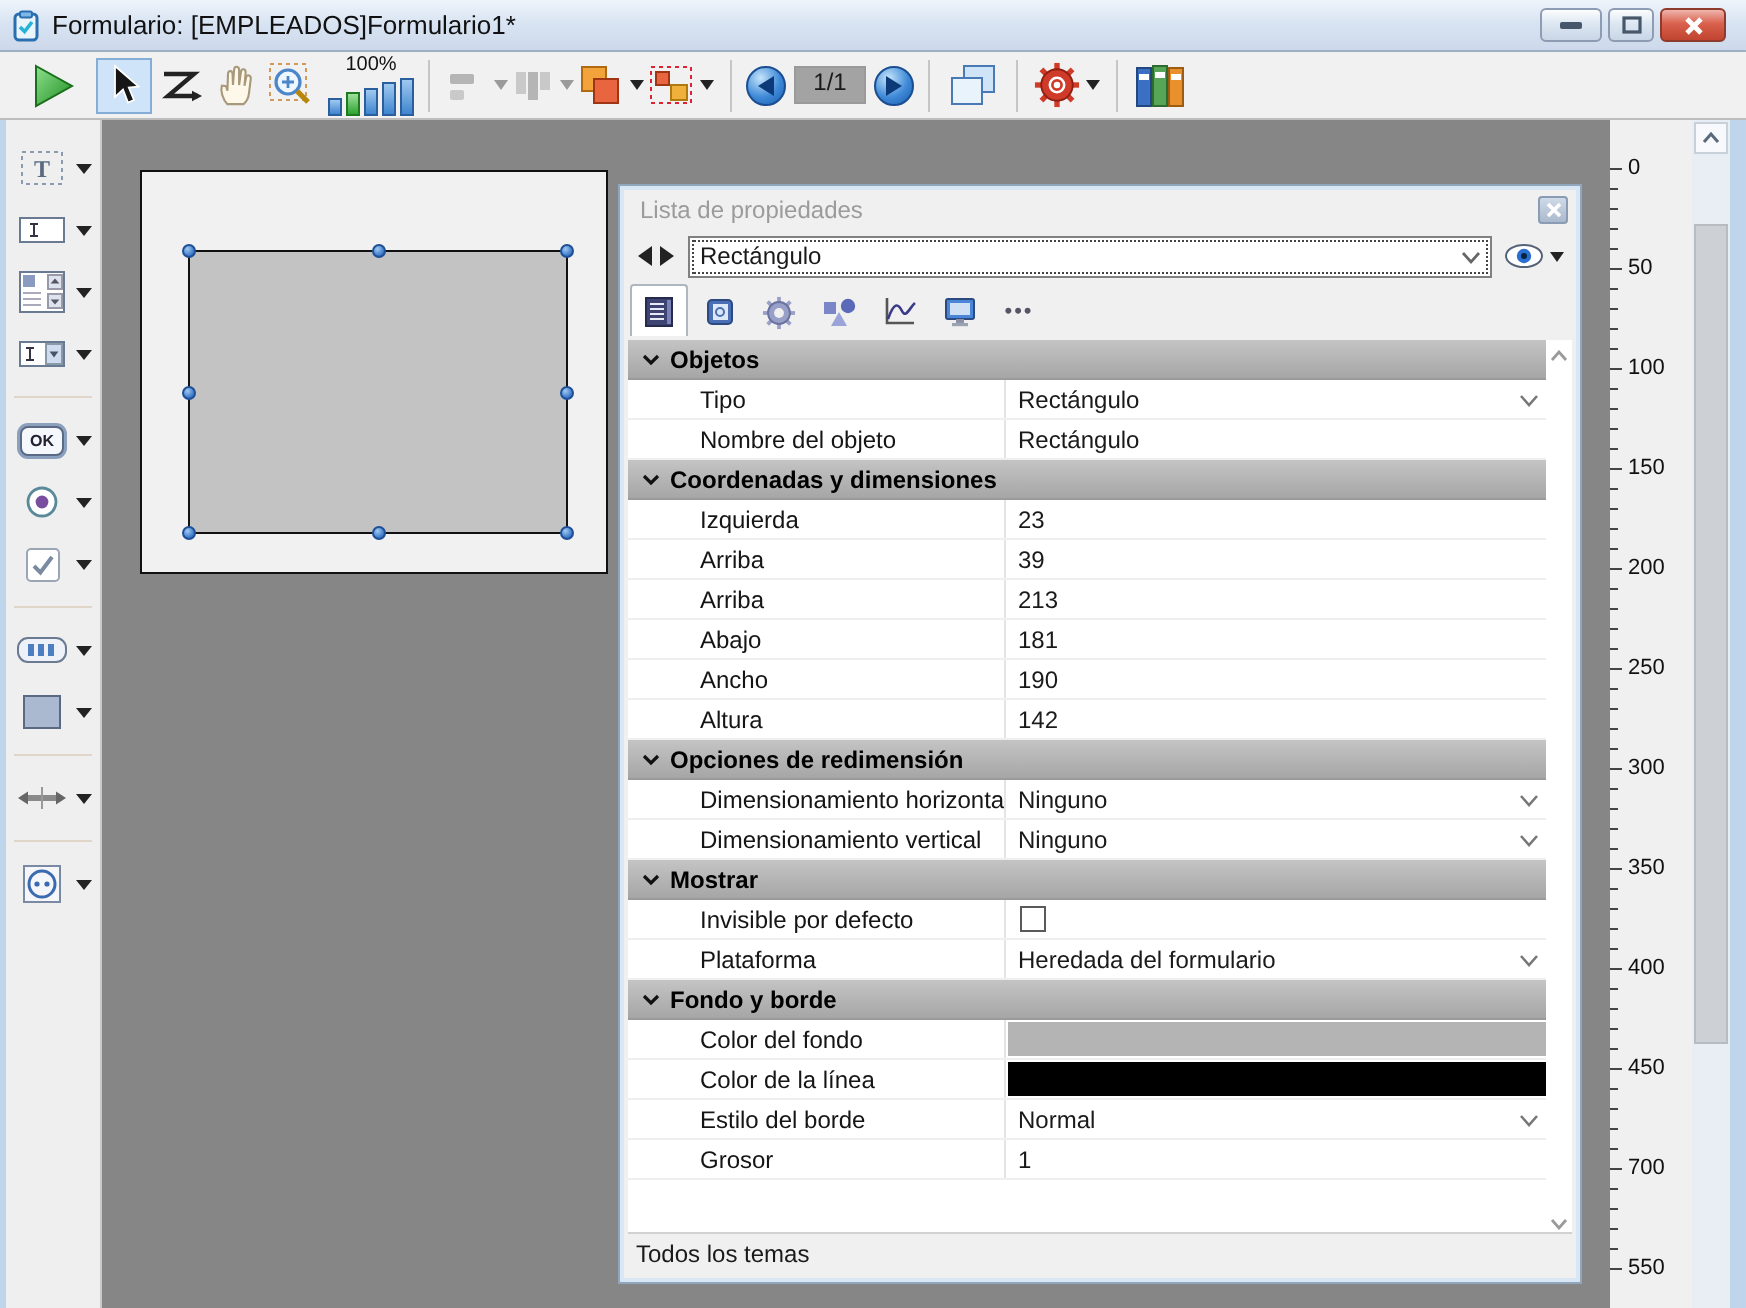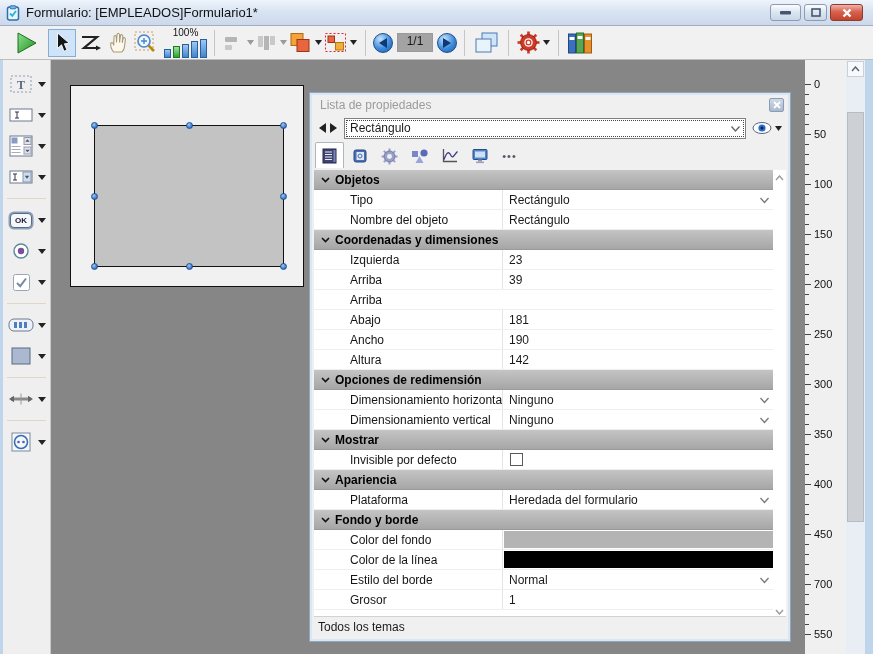--- a/index.html
+++ b/index.html
@@ -646,20 +646,23 @@
           </div>
         </div>
         <div class="pp-row">
           <div class="lbl">Arriba</div>
           <div class="val">
             <span>39</span>
           </div>
         </div>
         <div class="pp-row">
           <div class="lbl">Arriba</div>
+          <div class="val">
+            <span>213</span>
+          </div>
         </div>
         <div class="pp-row">
           <div class="lbl">Abajo</div>
           <div class="val">
             <span>181</span>
           </div>
         </div>
         <div class="pp-row">
           <div class="lbl">Ancho</div>
           <div class="val">
@@ -708,28 +711,20 @@
               <path d="M1 1 L4.5 4.5 L8 1" stroke="#111" stroke-width="1.6" fill="none"></path>
             </svg>
           </span>
           <span>Mostrar</span>
         </div>
         <div class="pp-row">
           <div class="lbl">Invisible por defecto</div>
           <div class="val">
             <div class="pp-check"></div>
           </div>
-        </div>
-        <div class="pp-header">
-          <span class="hchev">
-            <svg width="9" height="6">
-              <path d="M1 1 L4.5 4.5 L8 1" stroke="#111" stroke-width="1.6" fill="none"></path>
-            </svg>
-          </span>
-          <span>Apariencia</span>
         </div>
         <div class="pp-row">
           <div class="lbl">Plataforma</div>
           <div class="val">
             <span>Heredada del formulario</span>
             <span class="vchevron">
               <svg width="11" height="7">
                 <path d="M1.5 1 L5.5 5.5 L9.5 1" stroke="#777" stroke-width="1.3" fill="none"></path>
               </svg>
             </span>

